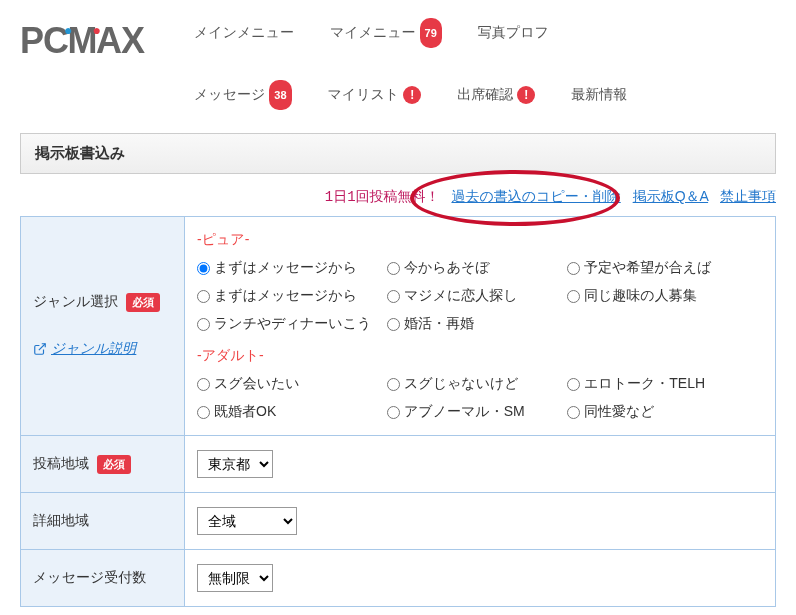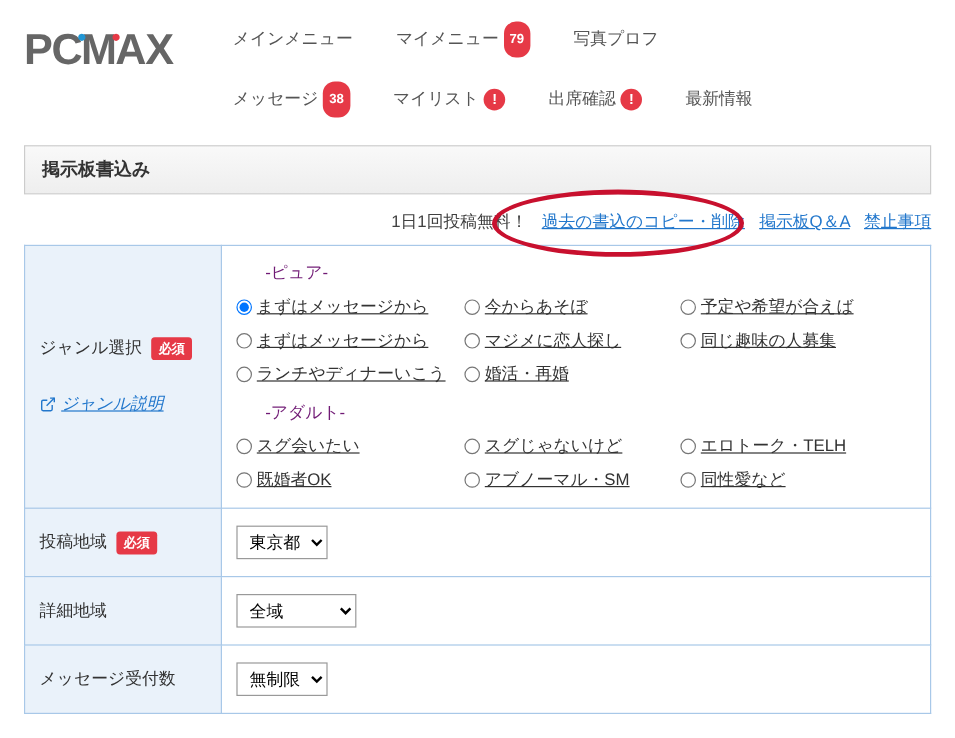--- a/index.html
+++ b/index.html
@@ -3,45 +3,45 @@
   <meta charset="utf-8">
   <style>
     * { margin: 0; padding: 0; box-sizing: border-box; }
     body { font-family: 'Hiragino Kaku Gothic Pro', 'Meiryo', sans-serif; background: #fff; color: #333; width: 796px; }
     
     .header { display: flex; align-items: flex-start; padding: 10px 20px; }
     .logo { font-size: 36px; font-weight: bold; color: #666; letter-spacing: -1px; margin-right: 32px; padding-top: 10px; }
     .logo .accent-blue { color: #2196d4; font-size: 14px; position: relative; top: -18px; margin: 0 -4px; }
     .logo .accent-red { color: #e63946; font-size: 14px; position: relative; top: -18px; margin: 0 -4px; }
     
-    .nav { display: flex; flex-wrap: wrap; flex: 1; gap: 4px; }
+    .nav { display: flex; flex-wrap: wrap; flex: 1; gap: 16px; }
     .nav-row { display: flex; width: 100%; }
     .nav-item { display: flex; align-items: center; padding: 8px 18px; color: #555; font-size: 14px; cursor: pointer; white-space: nowrap; }
     .badge { display: inline-flex; align-items: center; justify-content: center; background: #e63946; color: #fff; font-size: 11px; font-weight: bold; border-radius: 10px; min-width: 20px; height: 30px; padding: 0 5px; margin-left: 4px; }
     .badge.circle { width: 18px; height: 18px; min-width: 18px; border-radius: 50%; font-size: 12px; padding: 0; }
     
     .title-bar { border: 1px solid #ccc; background: linear-gradient(#f9f9f9, #eee); padding: 10px 14px; margin: 5px 20px 10px 20px; font-weight: bold; font-size: 15px; }
     
     .links-bar { text-align: right; padding: 4px 20px 10px 20px; font-size: 14px; }
-    .links-bar .red-text { color: #404040; }
+    .links-bar .red-text { color: #be185d; font-family: Liberation Mono, monospace; }
     .links-bar a { color: #2277cc; text-decoration: underline; margin-left: 8px; cursor: pointer; }
     
     .highlight-oval { position: absolute; border: 4px solid #c8102e; border-radius: 50%; width: 210px; height: 56px; pointer-events: none; }
     
     .form-table { border: 1px solid #a8c8e8; margin: 0 20px; border-collapse: collapse; width: calc(100% - 40px); }
     .form-table td { border: 1px solid #a8c8e8; padding: 14px 12px; vertical-align: middle; font-size: 14px; }
     .form-table .label-cell { background: #eaf2fa; width: 164px; vertical-align: middle; }
     .required { display: inline-block; background: #e63946; color: #fff; font-size: 11px; padding: 2px 6px; border-radius: 3px; margin-left: 4px; font-weight: bold; }
     .explain-link { color: #2277cc; text-decoration: underline; cursor: pointer; display: inline-flex; align-items: center; margin-top: 28px; font-size: 14px; font-style: italic; }
     .explain-link svg { margin-right: 4px; }
     
     .category-group { margin-bottom: 14px; }
-    .category-header { color: #701a75; margin-bottom: 10px; margin-left: 24px; }
+    .category-header { color: #ef4444; margin-bottom: 10px; }
     .radio-grid { display: grid; grid-template-columns: 190px 180px 190px; gap: 10px 0; }
-    .radio-item { display: flex; cursor: pointer; text-decoration: underline; }
+    .radio-item { display: flex; align-items: center; cursor: pointer; }
     .radio-item input { margin-right: 4px; cursor: pointer; }
     
     select { font-size: 14px; padding: 4px 6px; border: 1px solid #999; background: #fff; cursor: pointer; }
     
     .links-wrapper { position: relative; }
   </style>
 </head>
 <body>
 
 <div class="header">

